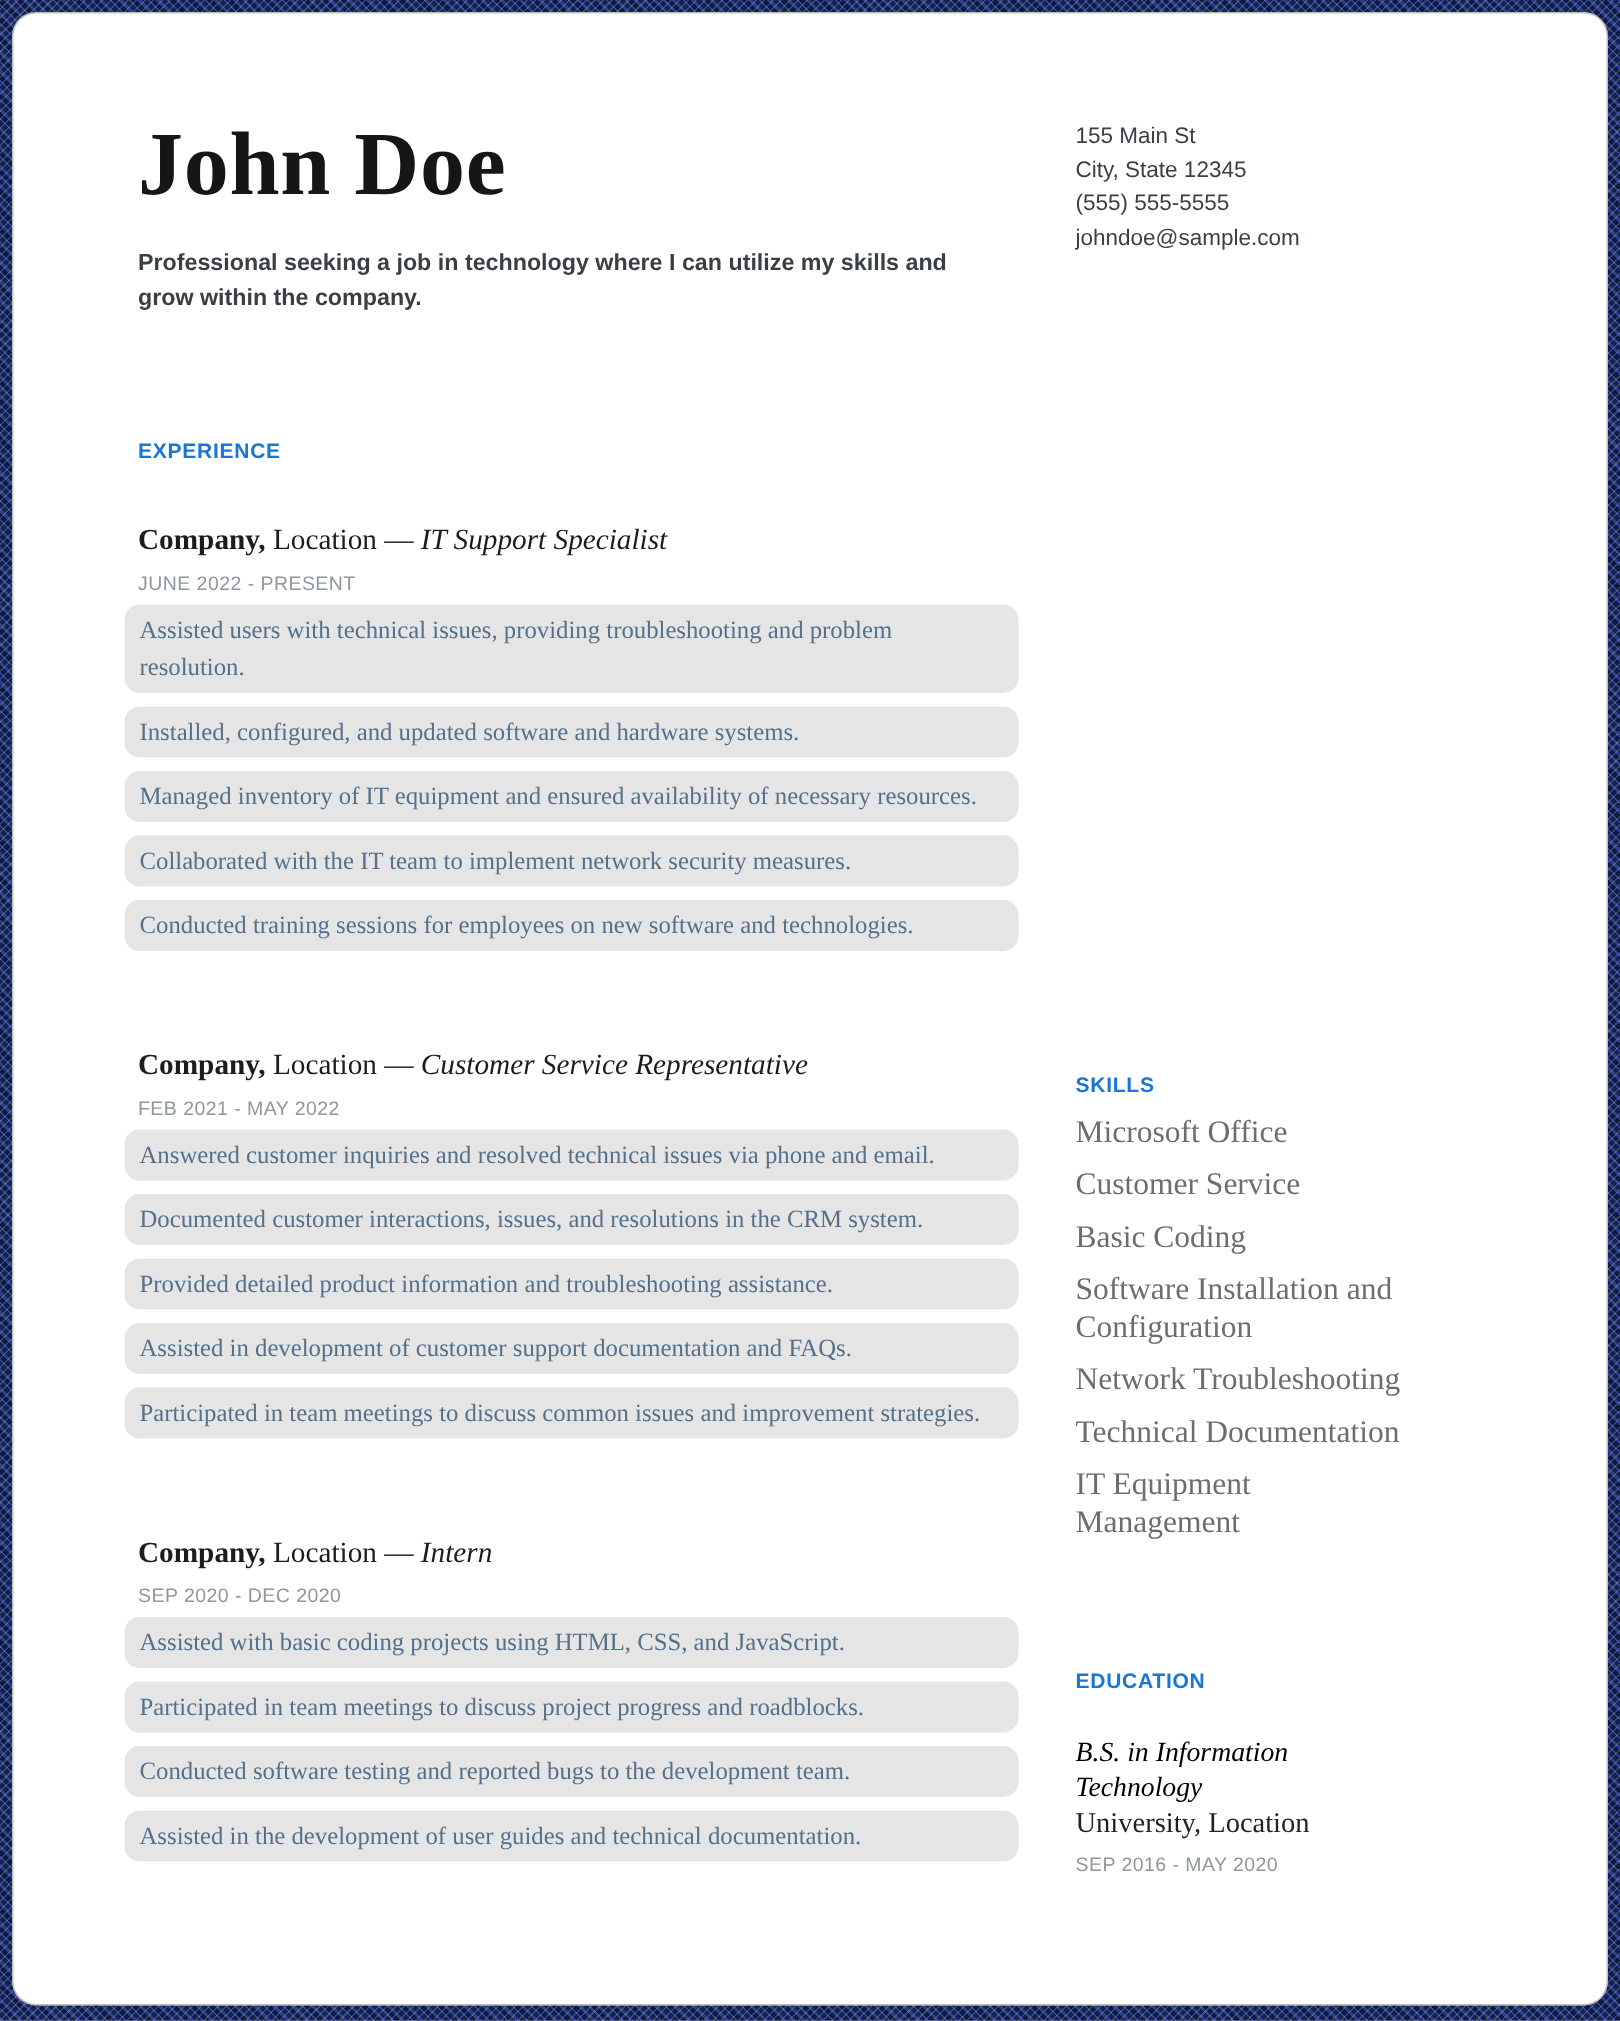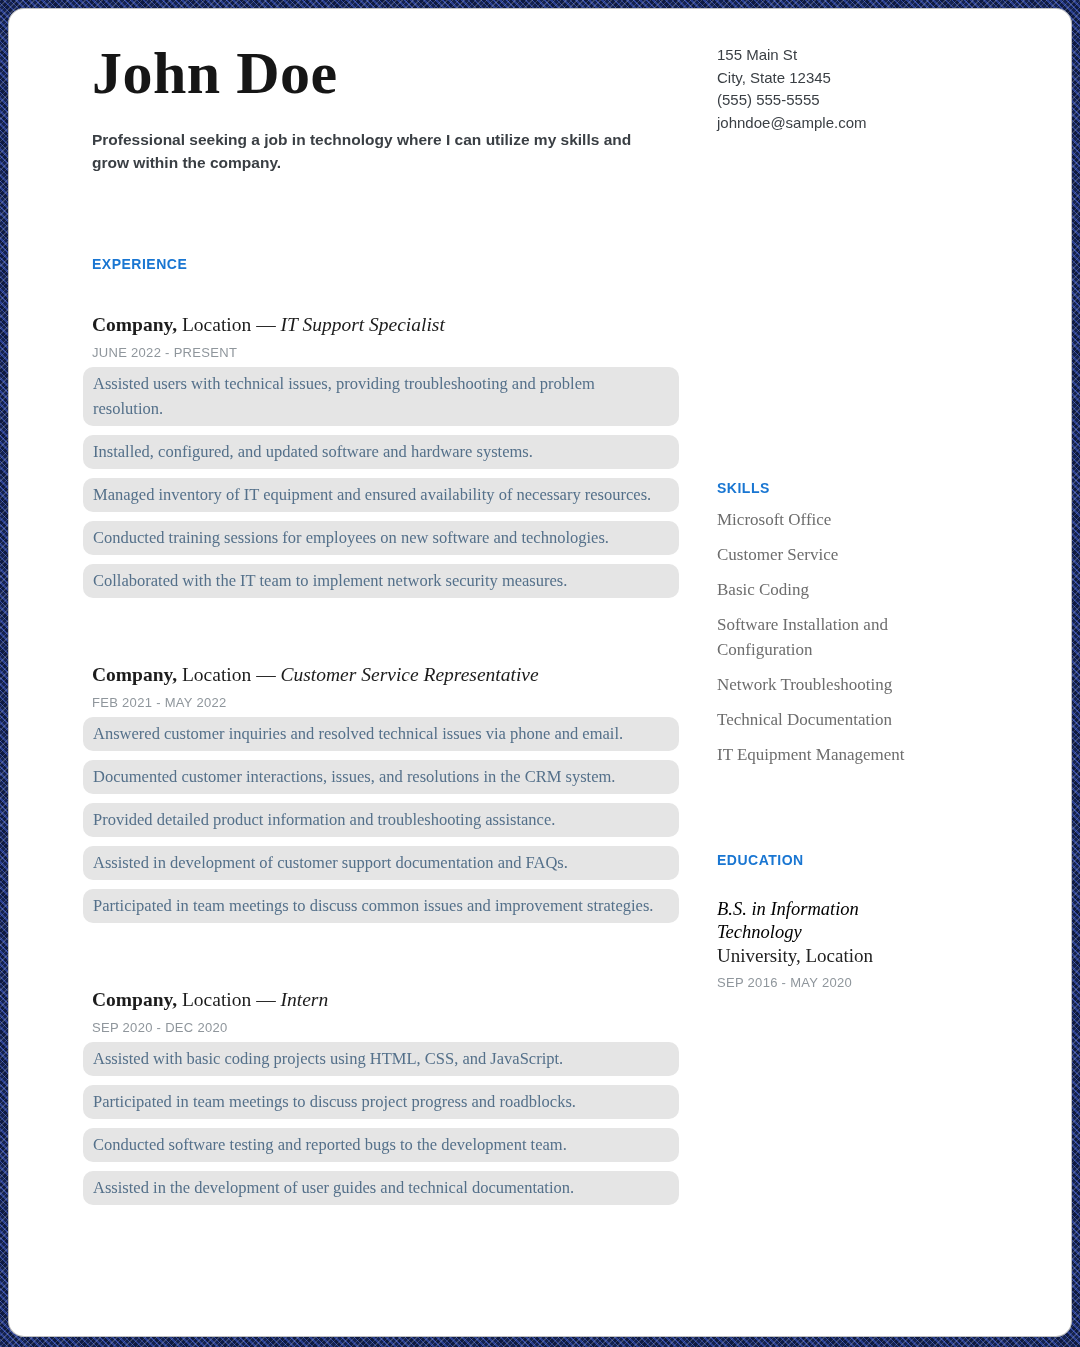--- a/index.html
+++ b/index.html
@@ -18,21 +18,21 @@
     position: relative;
   }
   .card {
     position: absolute;
     top: 8px; left: 8px; right: 8px; bottom: 10px;
     background: #ffffff;
     border-radius: 16px;
     box-shadow: 0 0 0 1px rgba(0,0,0,0.25) inset;
   }
   .content {
-    padding: 32px 84px 0 84px;
+    padding: 68px 84px 0 84px;
   }
 
   
   .header-row { display: flex; align-items: flex-start; }
   .header-left { flex: 0 0 578px; margin-right: 47px; }
   .header-right { flex: 0 0 230px; padding-top: 4px; }
 
   .name {
     font-family: "Liberation Serif", serif;
     font-weight: bold;
@@ -49,21 +49,21 @@
     color: #3a3f44;
     font-weight: bold;
   }
   .contact-line {
     font-size: 15px;
     line-height: 22.5px;
     color: #3a3f44;
   }
 
   
-  .main-row { display: flex; align-items: center; margin-top: 82px; }
+  .main-row { display: flex; align-items: flex-end; margin-top: 82px; }
   .col-left  { flex: 0 0 578px; margin-right: 47px; }
   .col-right { flex: 0 0 230px; }
 
   .section-label {
     font-size: 14px;
     font-weight: bold;
     letter-spacing: 0.5px;
     color: #1976d2;
     margin: 0;
   }
@@ -96,21 +96,21 @@
     font-family: "Liberation Serif", serif;
     font-size: 16.5px;
     line-height: 25px;
     color: #54708a;
   }
 
   
   .skills-list { margin-top: 11px; }
   .skill-item {
     font-family: "Liberation Serif", serif;
-    font-size: 17px;
+    font-size: 21px;
     line-height: 25px;
     color: #6d6d6d;
     margin-bottom: 10px;
   }
 
   
   .education { margin-top: 85px; }
   .edu-degree {
     margin-top: 30px;
     font-family: "Liberation Serif", serif;
@@ -162,23 +162,23 @@
               </h3>
               <div class="job-dates">JUNE 2022 - PRESENT</div>
               <div class="bullets">
 
                   <div class="bullet">Assisted users with technical issues, providing troubleshooting and problem resolution.</div>
 
                   <div class="bullet">Installed, configured, and updated software and hardware systems.</div>
 
                   <div class="bullet">Managed inventory of IT equipment and ensured availability of necessary resources.</div>
 
+                  <div class="bullet">Collaborated with the IT team to implement network security measures.</div>
+
                   <div class="bullet">Conducted training sessions for employees on new software and technologies.</div>
-
-                  <div class="bullet">Collaborated with the IT team to implement network security measures.</div>
                 </div>
             </div>
 
             <div class="job">
               <h3 class="job-heading">
                 <span class="co">Company,</span>
                 <span class="loc">Location</span>
                 <span class="dash">—</span>
                 <span class="role">Customer Service Representative</span>
               </h3>

